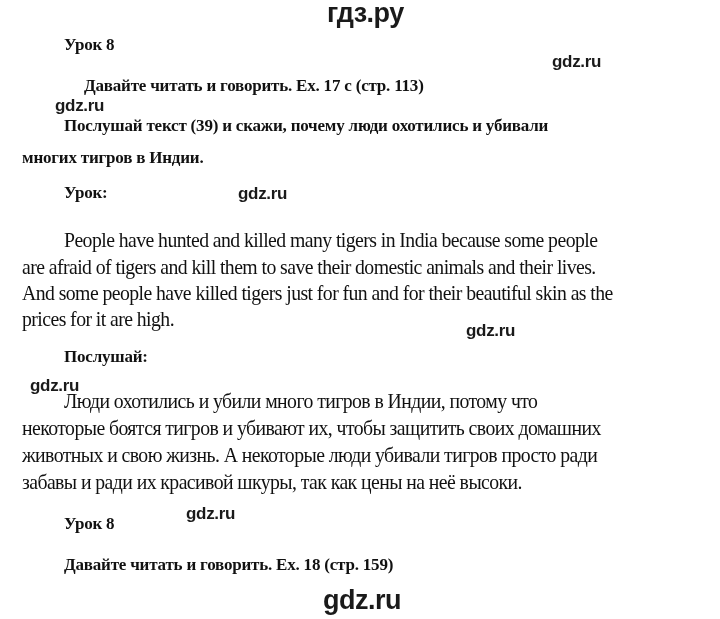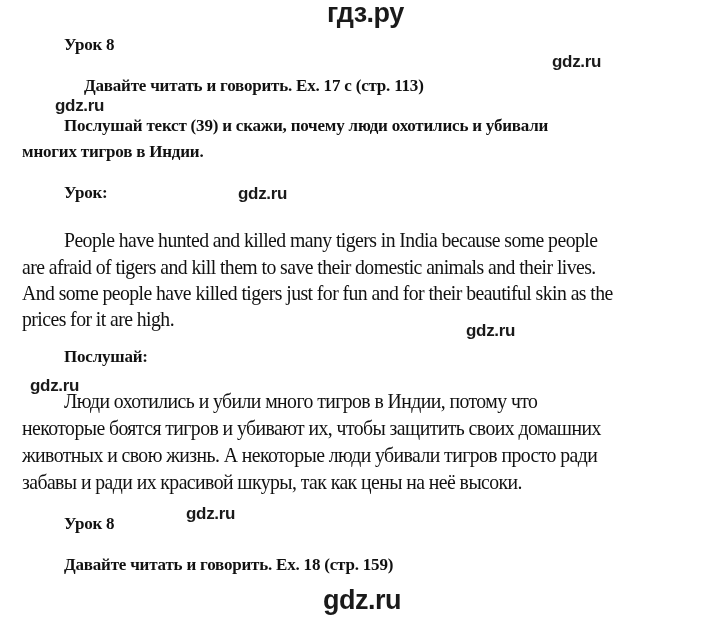--- a/index.html
+++ b/index.html
@@ -17,21 +17,21 @@
 
 <div class="abs wm-big" style="left:327px; top:-2px;">гдз.ру</div>
 
 <div class="abs serif bold heading" style="left:64px; top:35px;">Урок 8</div>
 <div class="abs wm" style="left:552px; top:52px;">gdz.ru</div>
 
 <div class="abs serif bold heading" style="left:57px; top:76px;margin-left:27px;">Давайте читать и говорить. Ex. 17 c (стр. 113)</div>
 <div class="abs wm" style="left:55px; top:96px;">gdz.ru</div>
 
 <div class="abs serif bold heading" style="left:64px; top:116px;">Послушай текст (39) и скажи, почему люди охотились  и убивали</div>
-<div class="abs serif bold heading" style="left:22px; top:142px;text-align:center;">многих тигров в Индии.</div>
+<div class="abs serif bold heading" style="left:22px; top:148px;text-align:center;">многих тигров в Индии.</div>
 
 <div class="abs serif bold heading" style="left:64px; top:183px;">Урок:</div>
 <div class="abs wm" style="left:238px; top:184px;">gdz.ru</div>
 
 <div>
   <div class="abs serif body-text" style="left:64px; top:228px;">People have hunted and killed many tigers in India because some people</div>
   <div class="abs serif body-text" style="left:22px; top:255px;">are afraid of tigers and kill them to save their domestic animals and their lives.</div>
   <div class="abs serif body-text" style="left:22px; top:281px;">And some people have killed tigers just for fun and for their beautiful skin as the</div>
   <div class="abs serif body-text" style="left:22px; top:307px;">prices for it are high.</div>
 </div>

